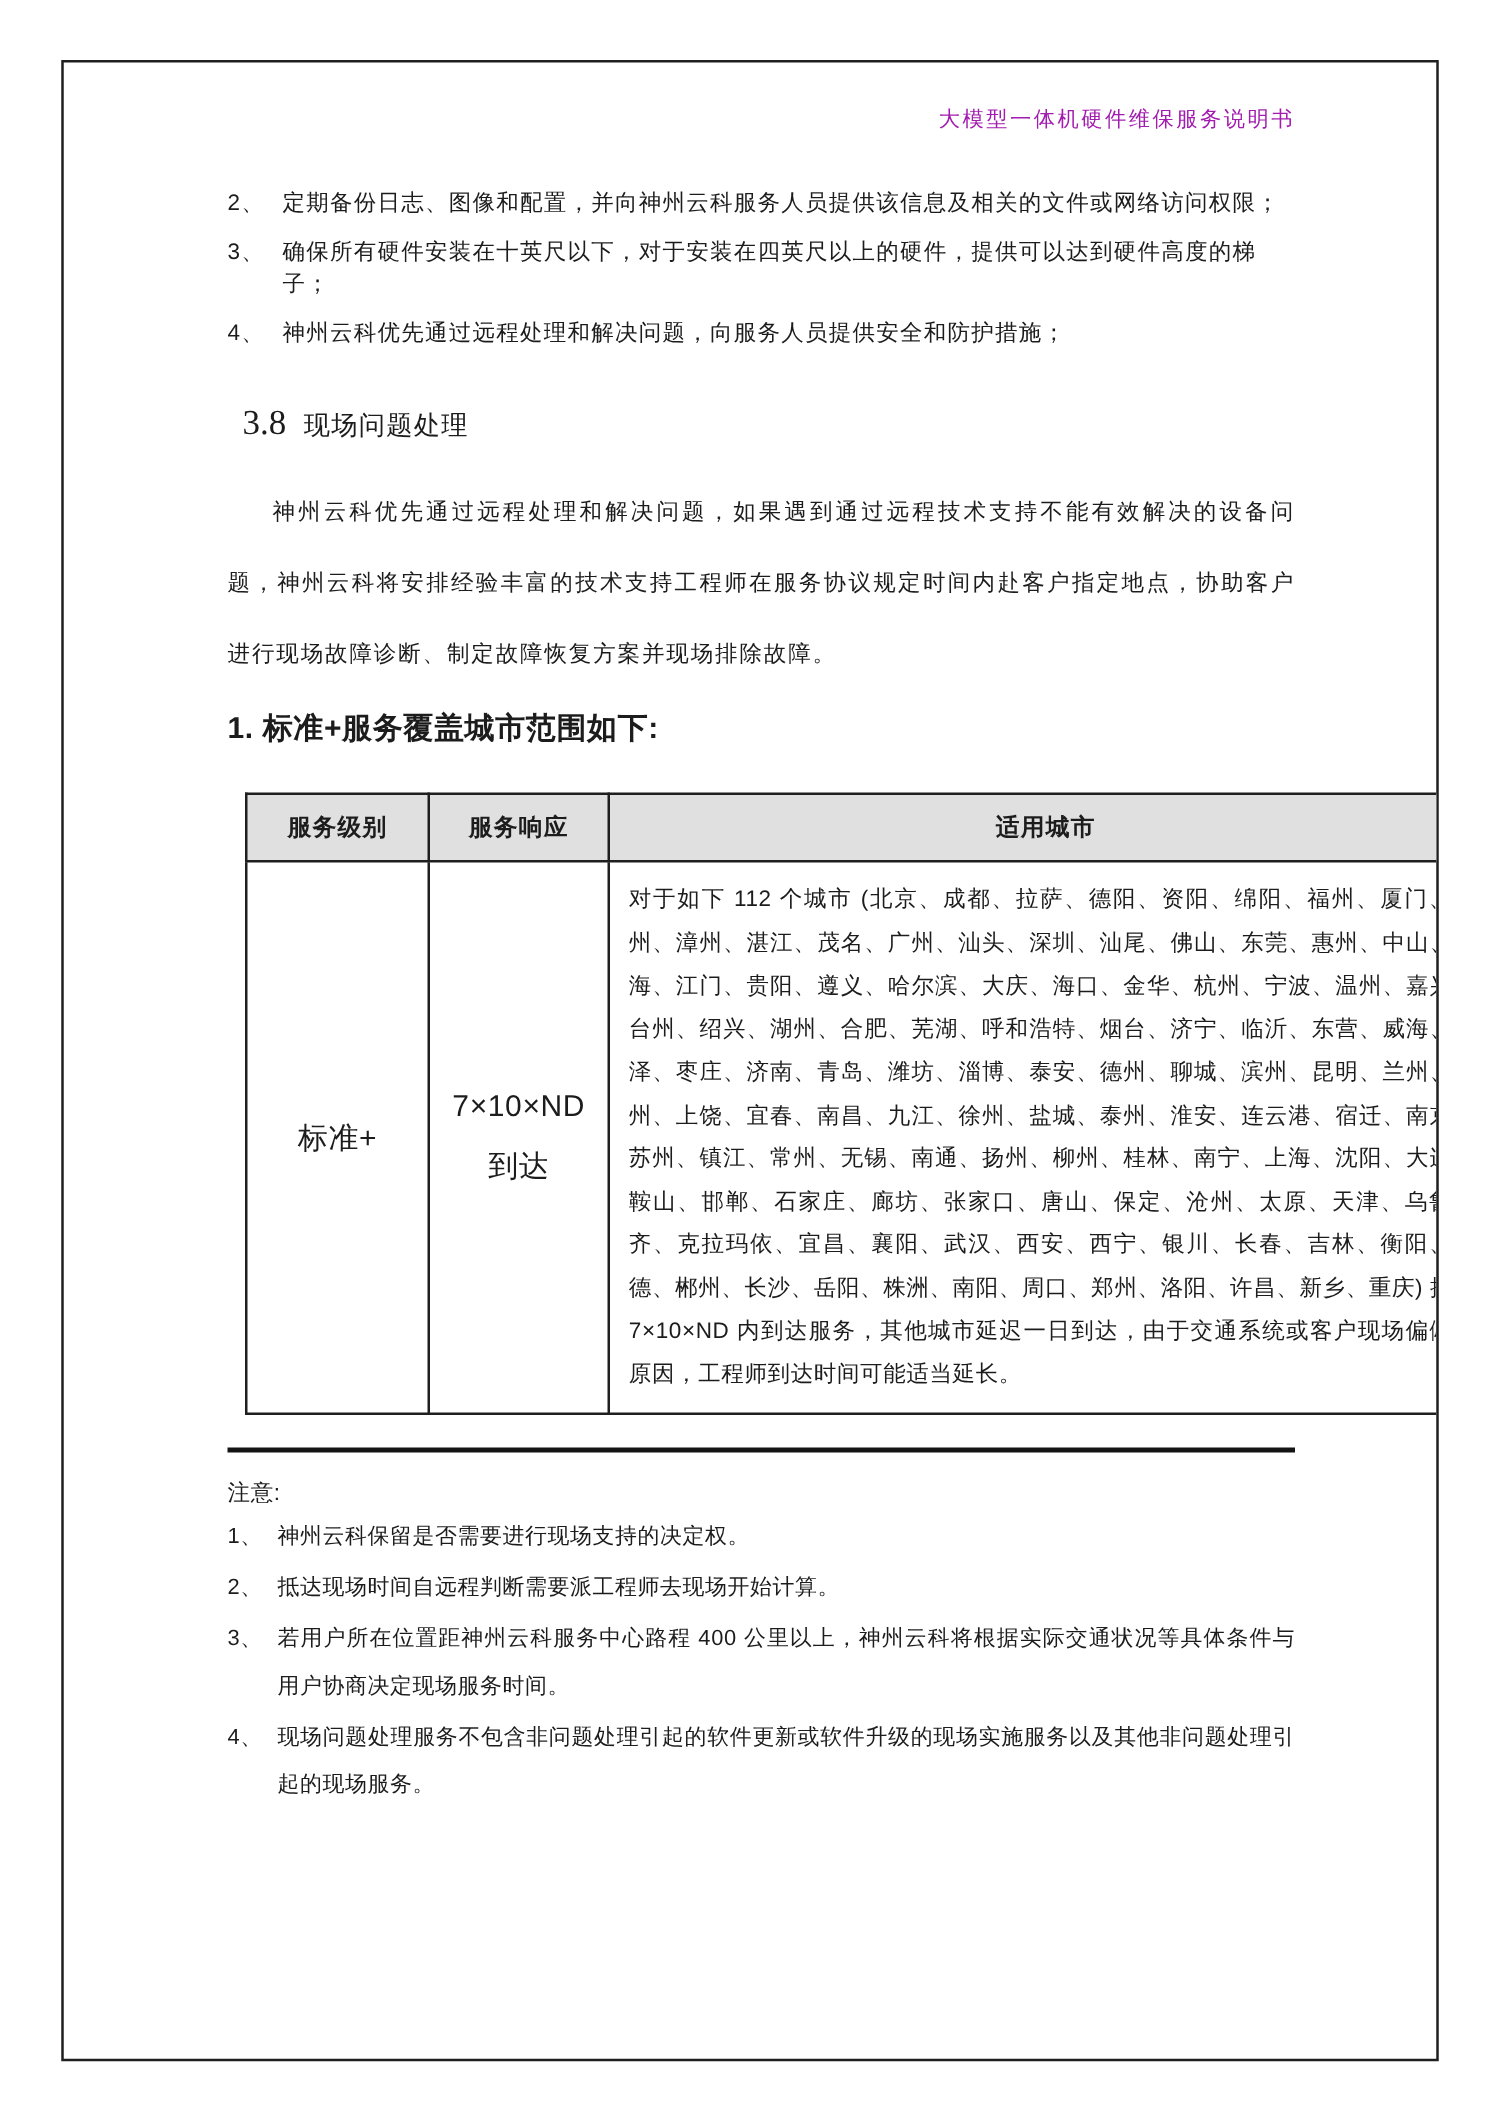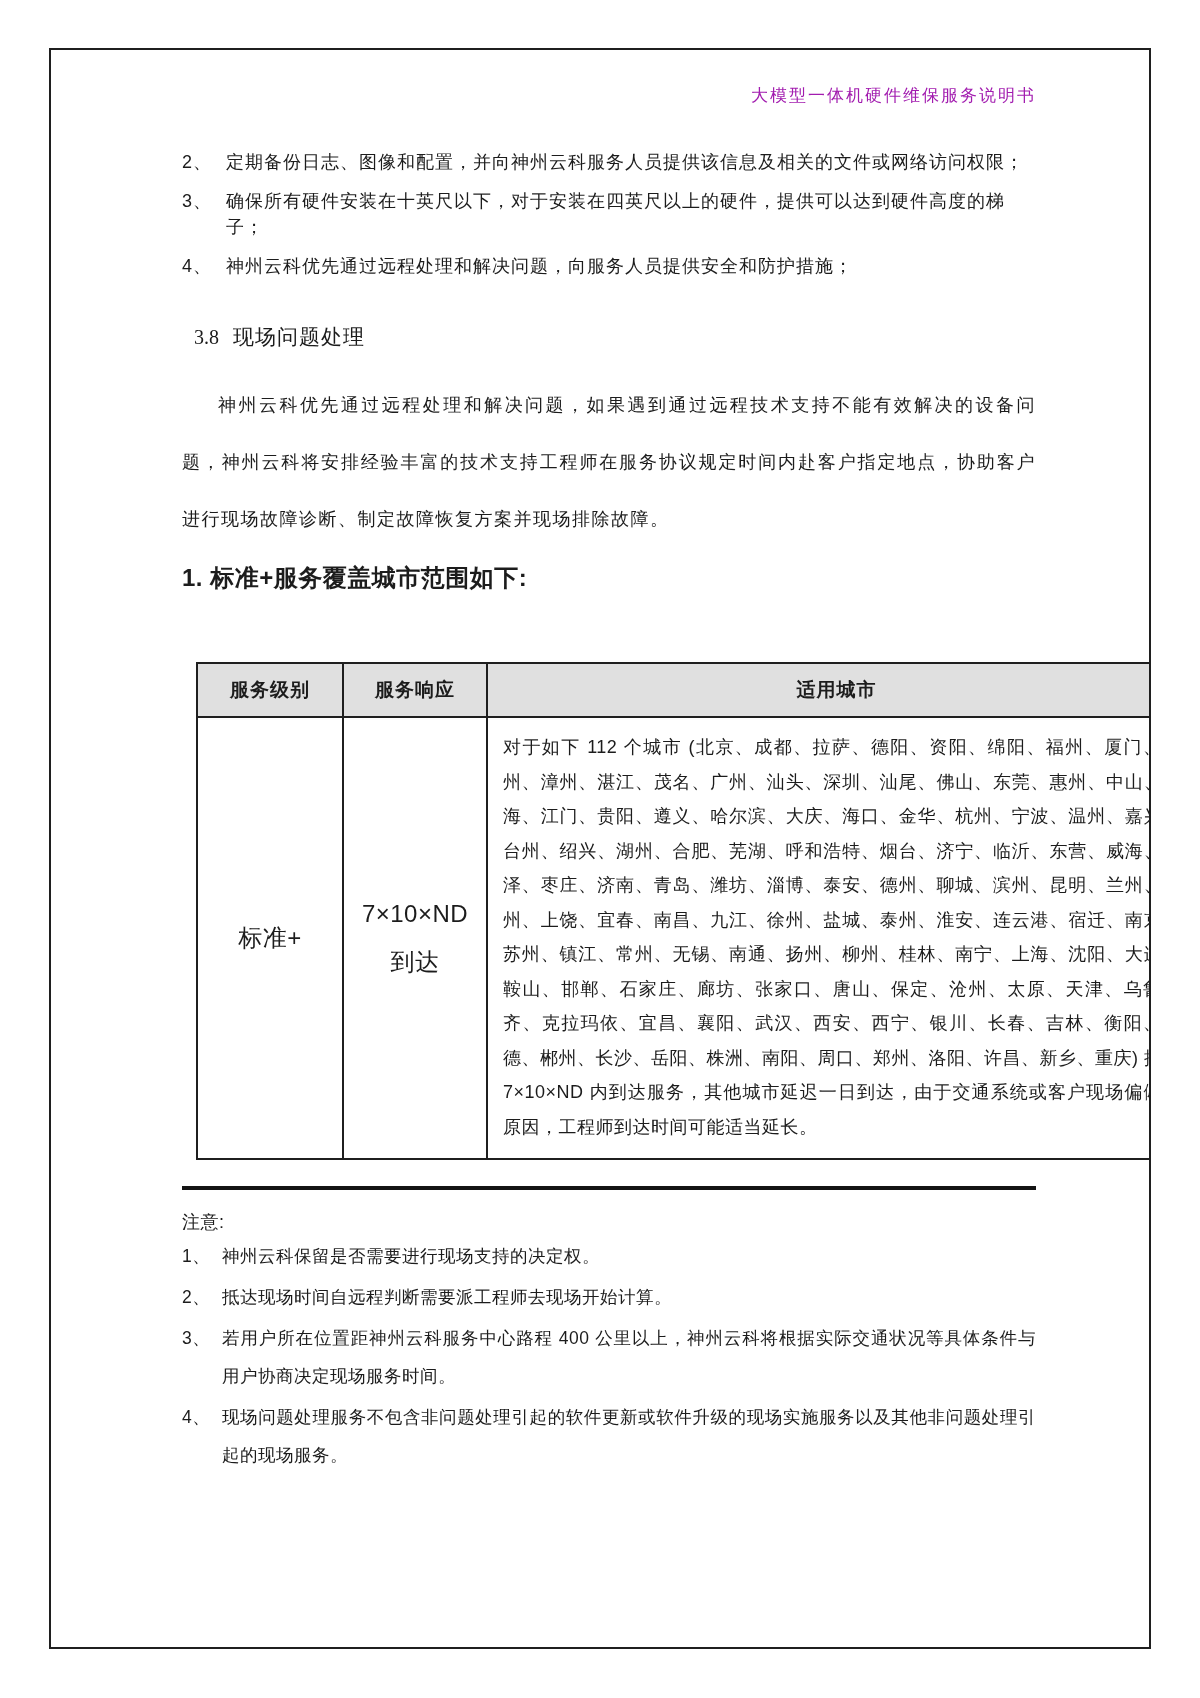--- a/index.html
+++ b/index.html
@@ -43,21 +43,21 @@
   .intro-item .num { flex: 0 0 44px; }
   .intro-item .txt { flex: 1; }
   
   .section-heading {
     margin-top: 44px;
     display: flex;
     align-items: baseline;
   }
   .section-heading .sec-num {
     font-family: "Liberation Serif", "DejaVu Serif", serif;
-    font-size: 20px;
+    font-size: 28px;
     margin-left: 12px;
   }
   .section-heading .sec-title {
     font-size: 21px;
     font-weight: normal;
     letter-spacing: 1px;
     margin-left: 14px;
   }
   
   .para {
@@ -71,21 +71,21 @@
   .para-1 { margin-top: 26px; }
   .para-2 { margin-top: 0; }
   .subtitle {
     margin-top: 14px;
     font-size: 24px;
     font-weight: bold;
     letter-spacing: 0.5px;
   }
   
   table.svc-table {
-    margin-top: 68px;
+    margin-top: 36px;
     margin-left: 14px;
     width: 991px;
     border-collapse: collapse;
     table-layout: fixed;
   }
   .svc-table th, .svc-table td {
     border: 2px solid #1f1f1f;
   }
   .svc-table th {
     background: #e0e0e0;

